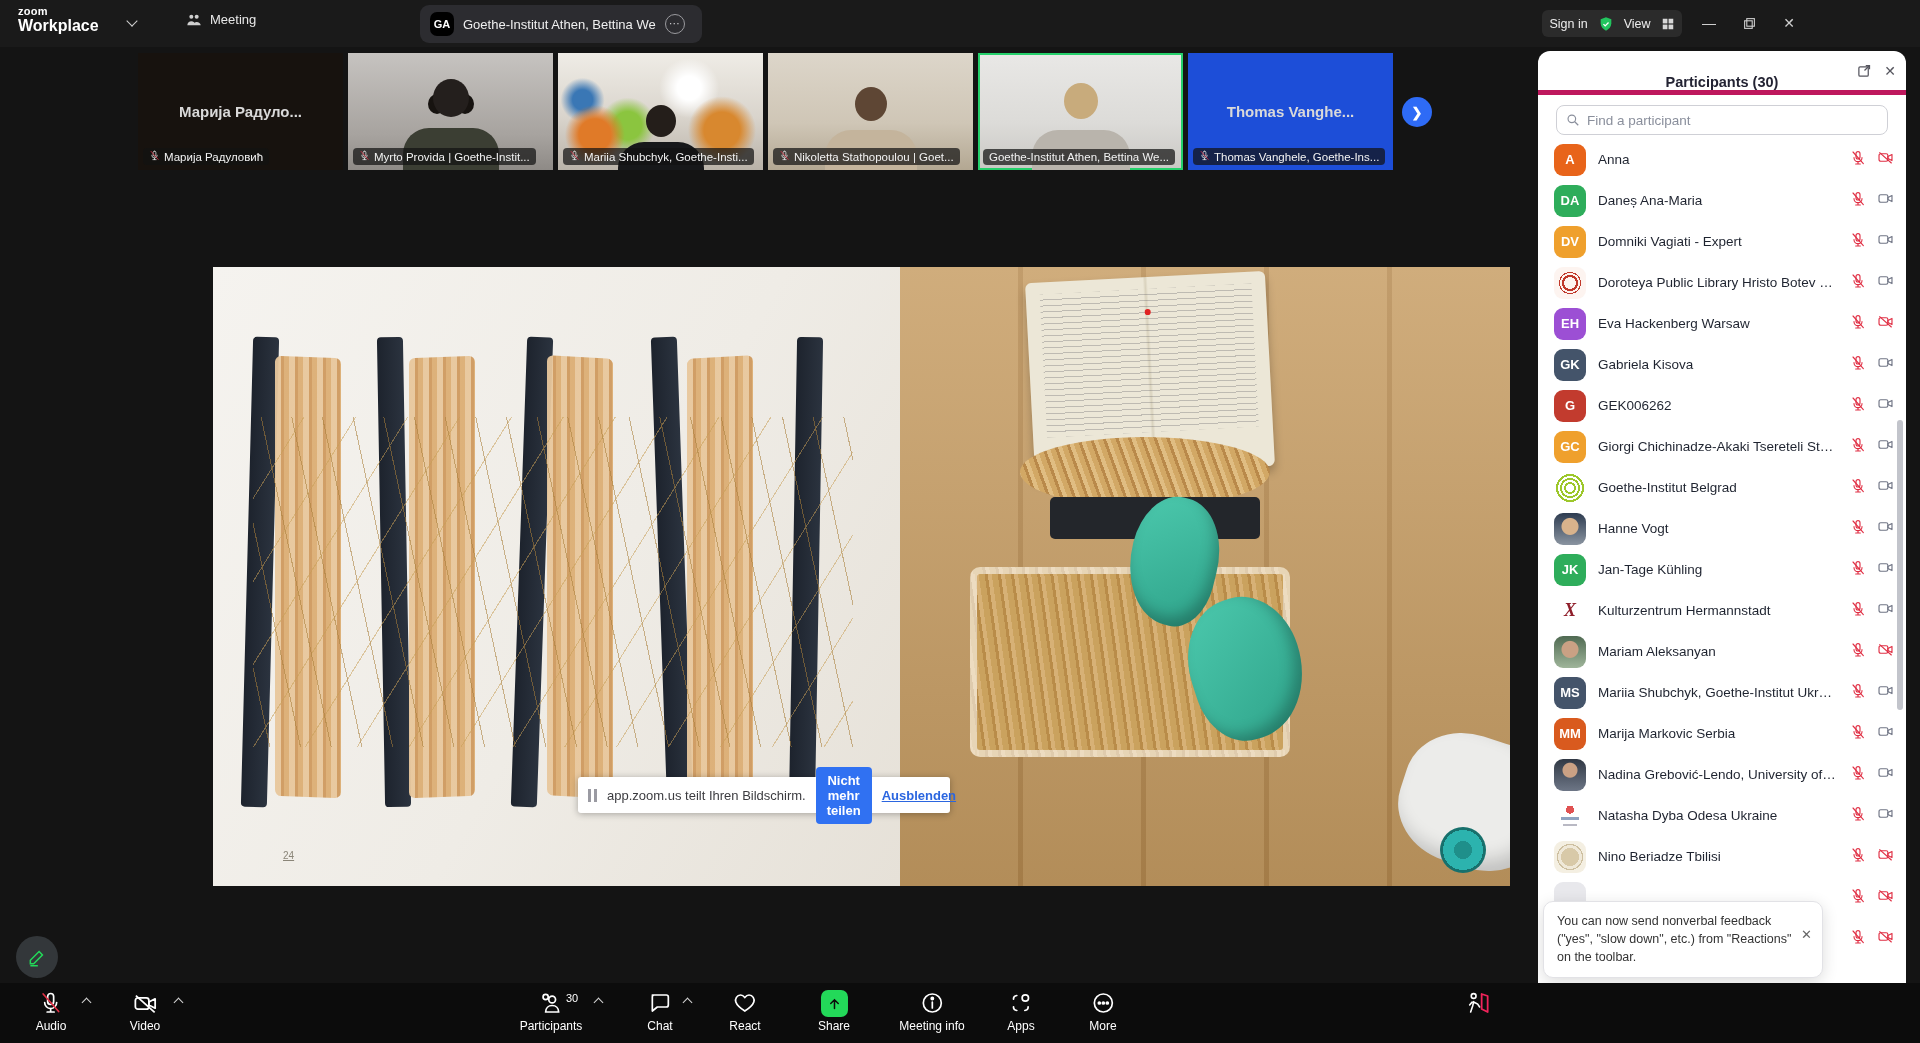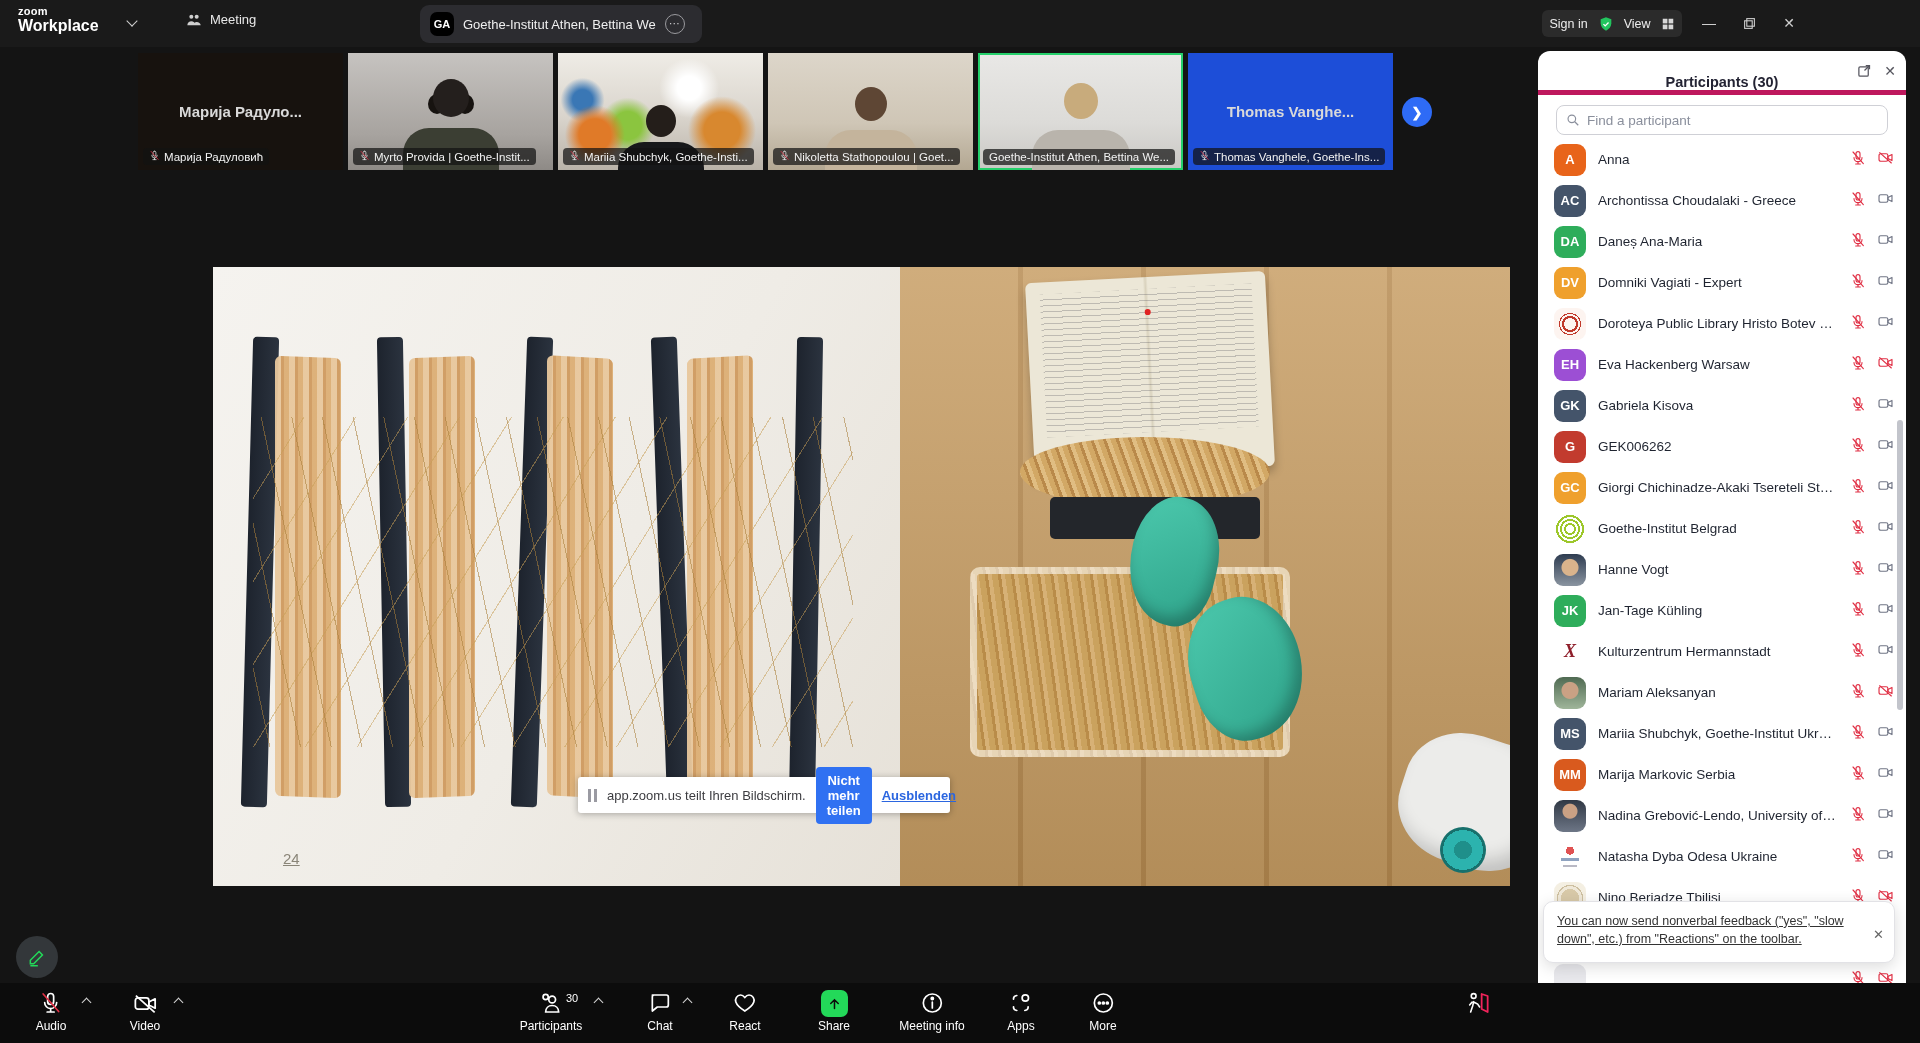--- a/index.html
+++ b/index.html
@@ -54,21 +54,21 @@
   
   #shared { position:absolute; left:213px; top:267px; width:1297px; height:619px; background:#f1efeb; overflow:hidden; }
   #photo-left { position:absolute; left:0; top:0; width:687px; height:619px; background:linear-gradient(120deg,#f5f3ef 0%,#efece6 55%,#e6e1d8 100%); overflow:hidden;}
   .book-spine { position:absolute; width:26px; height:470px; background:linear-gradient(90deg,#1d232d,#2b333f); border-radius:4px; top:70px; }
   .pages { position:absolute; width:66px; height:440px; top:90px; border-radius:6px;
     background:repeating-linear-gradient(90deg,#e8c79c 0 6px,#cf9a5f 6px 9px,#dcae74 9px 14px); opacity:.95;}
   #straw-overlay-l { position:absolute; left:40px; top:150px; width:600px; height:330px; opacity:.75;
     background:
      repeating-linear-gradient(78deg, rgba(0,0,0,0) 0 16px, rgba(168,126,58,.75) 16px 17px, rgba(0,0,0,0) 17px 30px),
      repeating-linear-gradient(-58deg, rgba(0,0,0,0) 0 24px, rgba(199,158,86,.7) 24px 25px, rgba(0,0,0,0) 25px 44px);}
-  #page-num { position:absolute; left:70px; top:583px; color:#8a8578; font-size:15px;text-decoration:underline; }
+  #page-num { position:absolute; left:70px; top:583px; color:#8a8578; font-size:10px;text-decoration:underline; }
   #photo-right { position:absolute; left:687px; top:0; width:610px; height:619px; overflow:hidden;
     background:
       linear-gradient(180deg, rgba(255,255,255,.16), rgba(0,0,0,.10)),
       repeating-linear-gradient(90deg,#c79d63 0 118px,#b68a50 118px 123px); }
   #open-book { position:absolute; left:130px; top:10px; width:240px; height:195px; background:linear-gradient(90deg,#ece7d7 49%,#d9d2bd 50%,#ece7d7 51%); border-radius:6px; transform:rotate(-3deg); box-shadow:0 6px 10px rgba(0,0,0,.25);}
   #open-book .text { position:absolute; inset:12px 14px 40px 14px; background:repeating-linear-gradient(0deg, rgba(0,0,0,0) 0 5px, rgba(70,70,82,.28) 5px 6px); }
   #laser-dot { position:absolute; left:118px; top:32px; width:6px; height:6px; border-radius:50%; background:#e02222; }
   #book-straw { position:absolute; left:120px; top:170px; width:250px; height:70px; border-radius:50%;
     background:repeating-linear-gradient(70deg,#d2a865 0 5px,#b9894a 5px 8px,#e0bd82 8px 12px); }
   #tray { position:absolute; left:150px; top:230px; width:210px; height:42px; background:#23262b; border-radius:5px; }
@@ -110,21 +110,21 @@
   .av-hanne { background:radial-gradient(circle at 50% 42%, #d9b38c 0 8px, rgba(0,0,0,0) 9px), linear-gradient(#2e3c50,#8a94a0); }
   .av-mariam { background:radial-gradient(circle at 50% 42%, #caa184 0 8px, rgba(0,0,0,0) 9px), linear-gradient(#4f6a52,#9fb59a); }
   .av-nadina { background:radial-gradient(circle at 50% 35%, #caa184 0 7px, rgba(0,0,0,0) 8px), linear-gradient(#303844,#6d7686); }
   .av-natasha { background:
       radial-gradient(circle at 50% 30%, #e05252 0 4px, rgba(0,0,0,0) 4px),
       linear-gradient(#8fa3c0,#8fa3c0) 50% 62%/18px 3px no-repeat,
       linear-gradient(#b9b9c4,#b9b9c4) 50% 80%/14px 2px no-repeat, #fff; }
   .av-nino { background:radial-gradient(circle at 50% 50%, #d8c9a8 0 9px, #efe8d8 9px 12px, #cdbfa0 12px 13px, #f4efe2 13px); }
   .av-hidden { background:#e8e8ec; }
   #scroll-thumb { position:absolute; right:3px; top:369px; width:6px; height:290px; border-radius:3px; background:#c2c4cb; }
-  #feedback-tooltip { position:absolute; left:5px; top:850px; width:352px; min-height:62px; background:#fff; border:1px solid #e2e2e6; border-radius:10px; box-shadow:0 4px 16px rgba(0,0,0,.14); padding:11px 30px 11px 13px; font-size:12.5px; color:#333; line-height:1.42;text-decoration:underline; }
+  #feedback-tooltip { position:absolute; left:5px; top:850px; width:280px; min-height:62px; background:#fff; border:1px solid #e2e2e6; border-radius:10px; box-shadow:0 4px 16px rgba(0,0,0,.14); padding:11px 30px 11px 13px; font-size:12.5px; color:#333; line-height:1.42; }
   #tooltip-close { position:absolute; right:10px; top:24px; color:#666; font-size:13px; }
   #panel-footer { position:absolute; left:0; right:0; bottom:0; height:44px; border-top:1px solid #e4e4e8; background:#fff; display:flex; align-items:center; justify-content:center; gap:72px; }
   .panel-btn { background:#fff; border:1px solid #b9bcc3; border-radius:8px; font-size:13px; color:#232333; padding:5px 16px; font-family:inherit; }
 
   
   #toolbar { position:absolute; left:0; bottom:0; width:1920px; height:60px; background:#0c0c0c; }
   .tb-item { position:absolute; top:7px; transform:translateX(-50%); display:flex; flex-direction:column; align-items:center; gap:3px; color:#fff; font-size:12px; white-space:nowrap; }
   .tb-ic { height:26px; display:flex; align-items:center; justify-content:center; position:relative; }
   .tb-chev { position:absolute; top:14px; width:7px; height:7px; border-left:1.6px solid #d6d6d6; border-top:1.6px solid #d6d6d6; transform:rotate(45deg); }
   #share-ic { width:27px; height:27px; background:#23d959; border-radius:7px; display:flex; align-items:center; justify-content:center; }
@@ -326,36 +326,20 @@
               <path d="M4.5 3l15.5 17.5" stroke="#E02F44"></path>
             </svg></span>
           <span><svg width="17" height="15" viewBox="0 0 24 22" fill="none" stroke="#E02F44" stroke-width="1.7" stroke-linejoin="round">
               <rect x="2.5" y="5.5" width="13" height="11" rx="2.5"></rect>
               <path d="M15.5 9.5l6-3v9l-6-3z"></path>
               <path d="M3 3.5l18 16"></path>
             </svg></span>
         </span>
       </div>
       <div class="p-row">
-        <span class="avatar " style="background:#44546A">AC</span>
-        <span class="p-name">Archontissa Choudalaki - Greece</span>
-        <span class="p-icons">
-          <span><svg width="16" height="16" viewBox="0 0 24 24" fill="none" stroke="#E02F44" stroke-width="1.7" stroke-linecap="round">
-              <rect x="9" y="2.5" width="6" height="11" rx="3"></rect>
-              <path d="M6 11.5a6 6 0 0 0 12 0"></path>
-              <path d="M12 17.5V21M8.5 21h7"></path>
-              <path d="M4.5 3l15.5 17.5" stroke="#E02F44"></path>
-            </svg></span>
-          <span><svg width="17" height="15" viewBox="0 0 24 22" fill="none" stroke="#707585" stroke-width="1.7" stroke-linejoin="round">
-              <rect x="2.5" y="5.5" width="13" height="11" rx="2.5"></rect>
-              <path d="M15.5 9.5l6-3v9l-6-3z"></path>
-            </svg></span>
-        </span>
-      </div>
-      <div class="p-row">
         <span class="avatar " style="background:#2EAD5B">DA</span>
         <span class="p-name">Daneș Ana-Maria</span>
         <span class="p-icons">
           <span><svg width="16" height="16" viewBox="0 0 24 24" fill="none" stroke="#E02F44" stroke-width="1.7" stroke-linecap="round">
               <rect x="9" y="2.5" width="6" height="11" rx="3"></rect>
               <path d="M6 11.5a6 6 0 0 0 12 0"></path>
               <path d="M12 17.5V21M8.5 21h7"></path>
               <path d="M4.5 3l15.5 17.5" stroke="#E02F44"></path>
             </svg></span>
           <span><svg width="17" height="15" viewBox="0 0 24 22" fill="none" stroke="#707585" stroke-width="1.7" stroke-linejoin="round">

